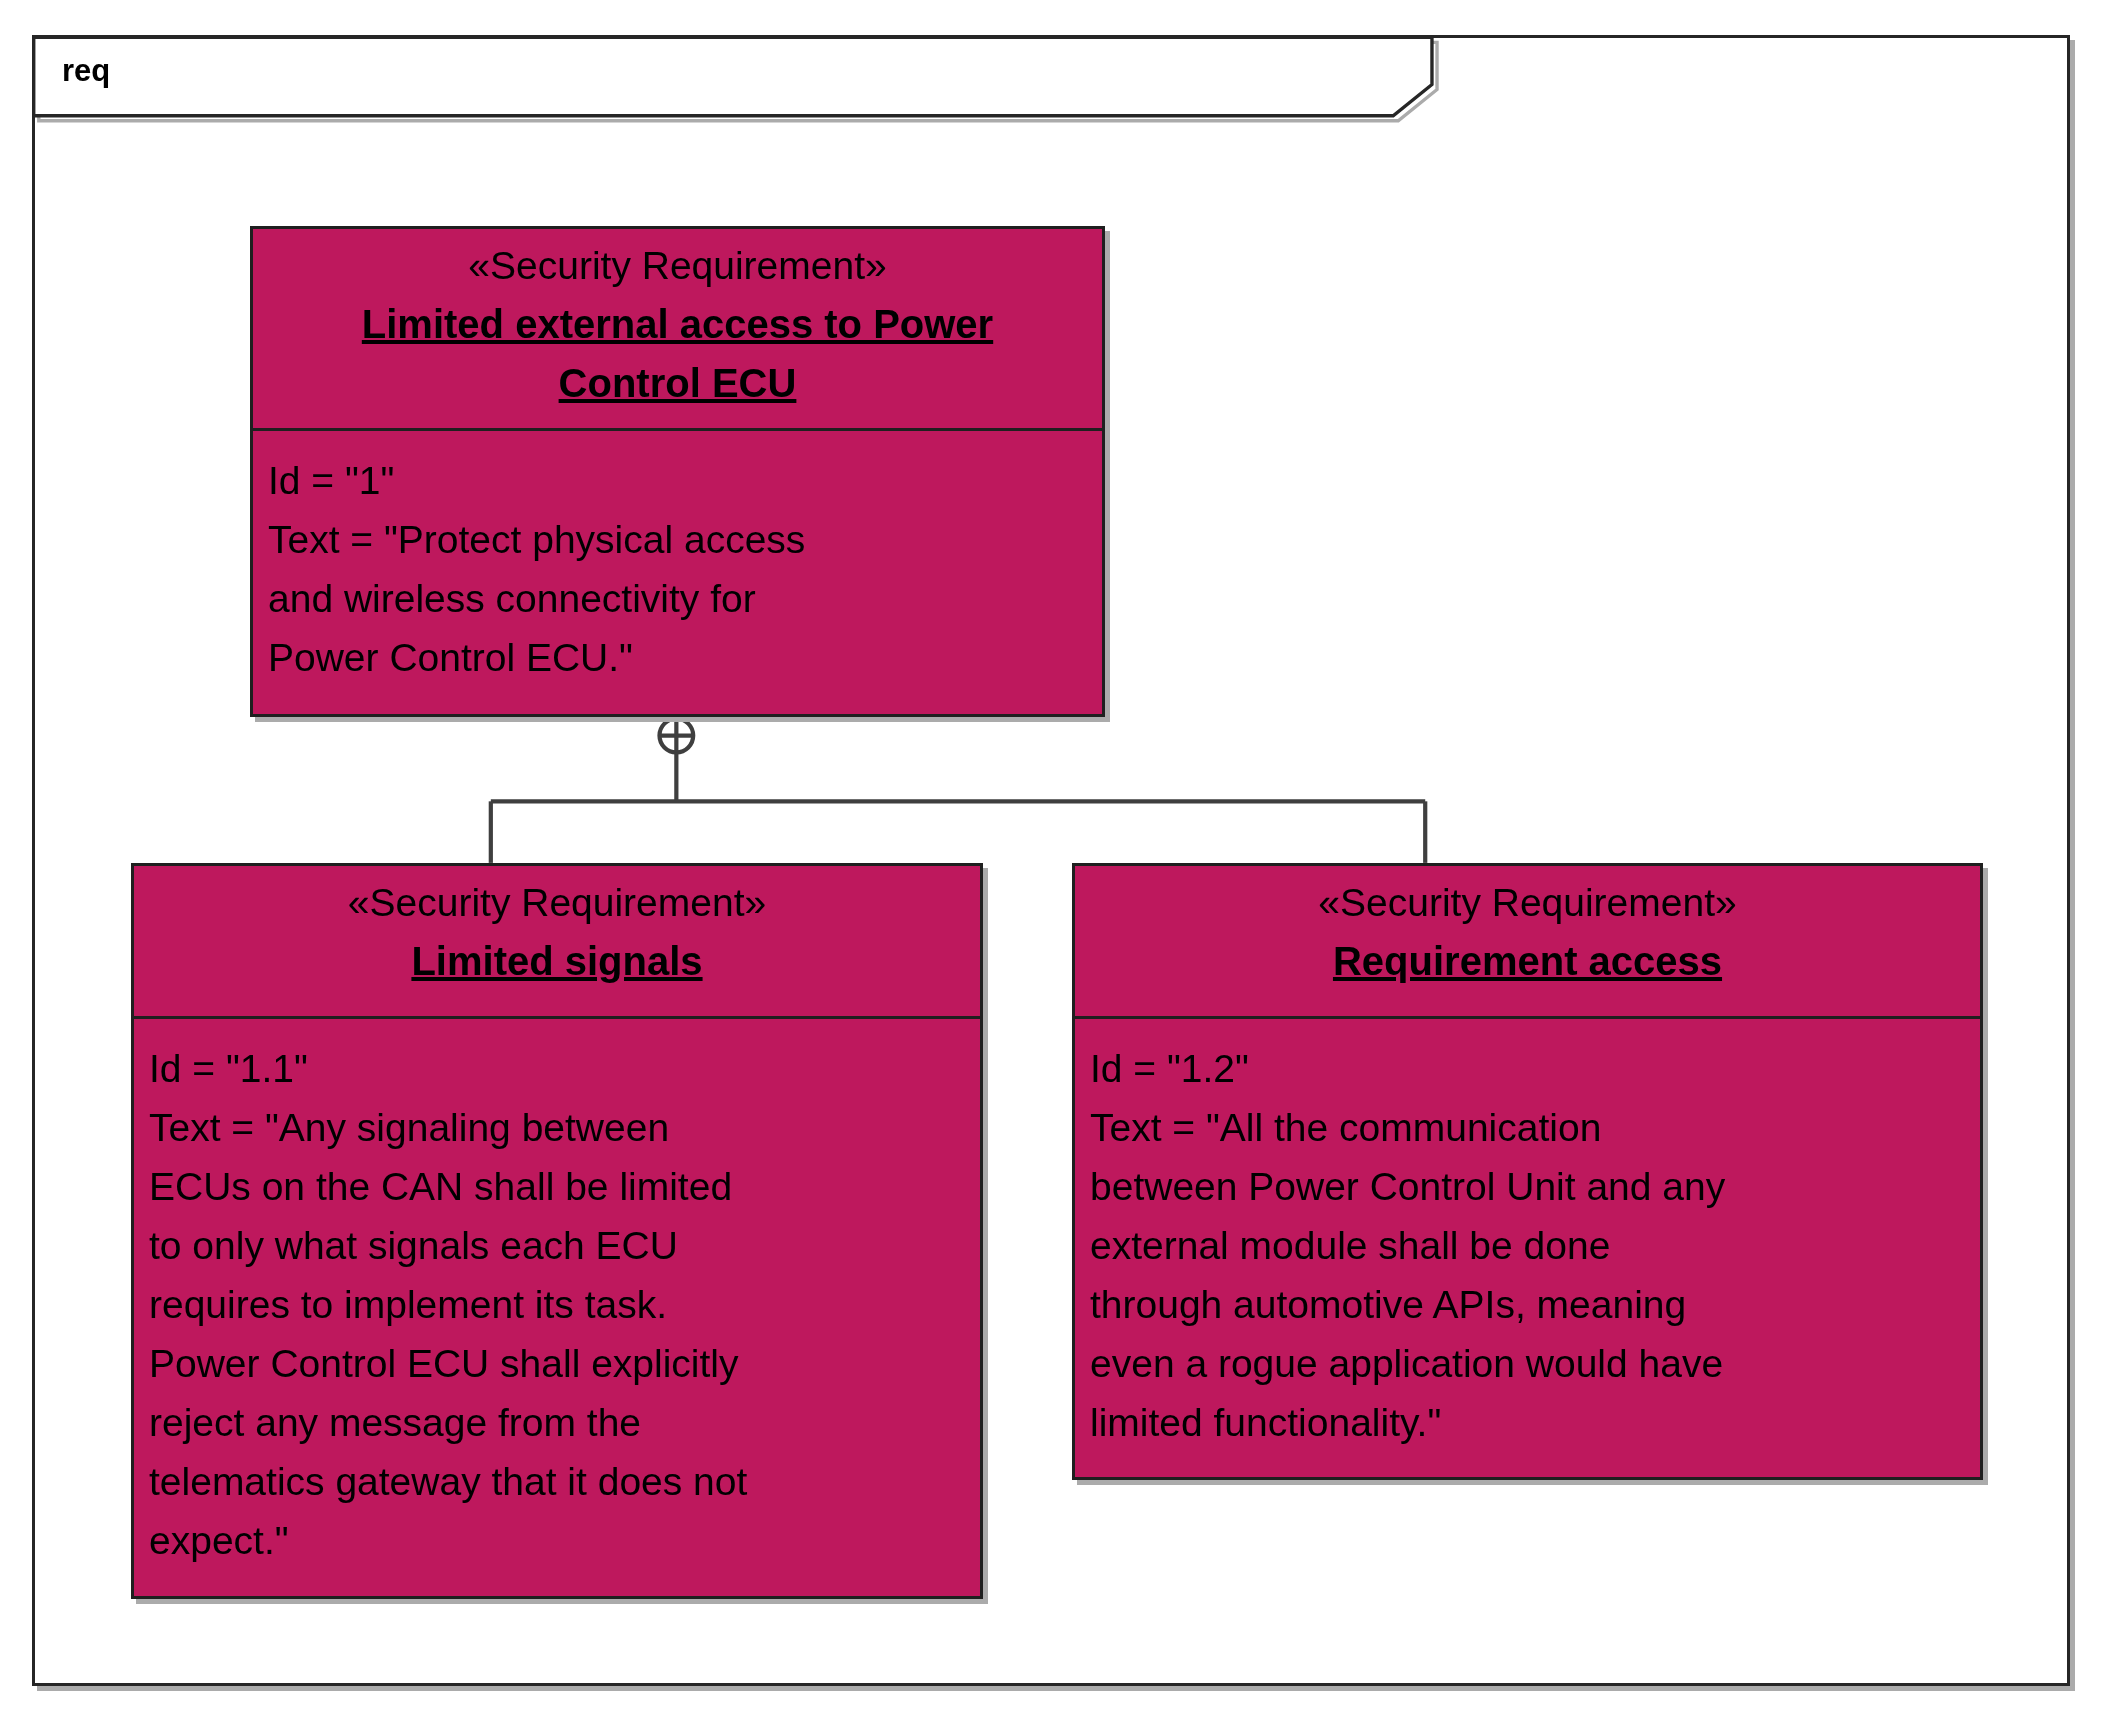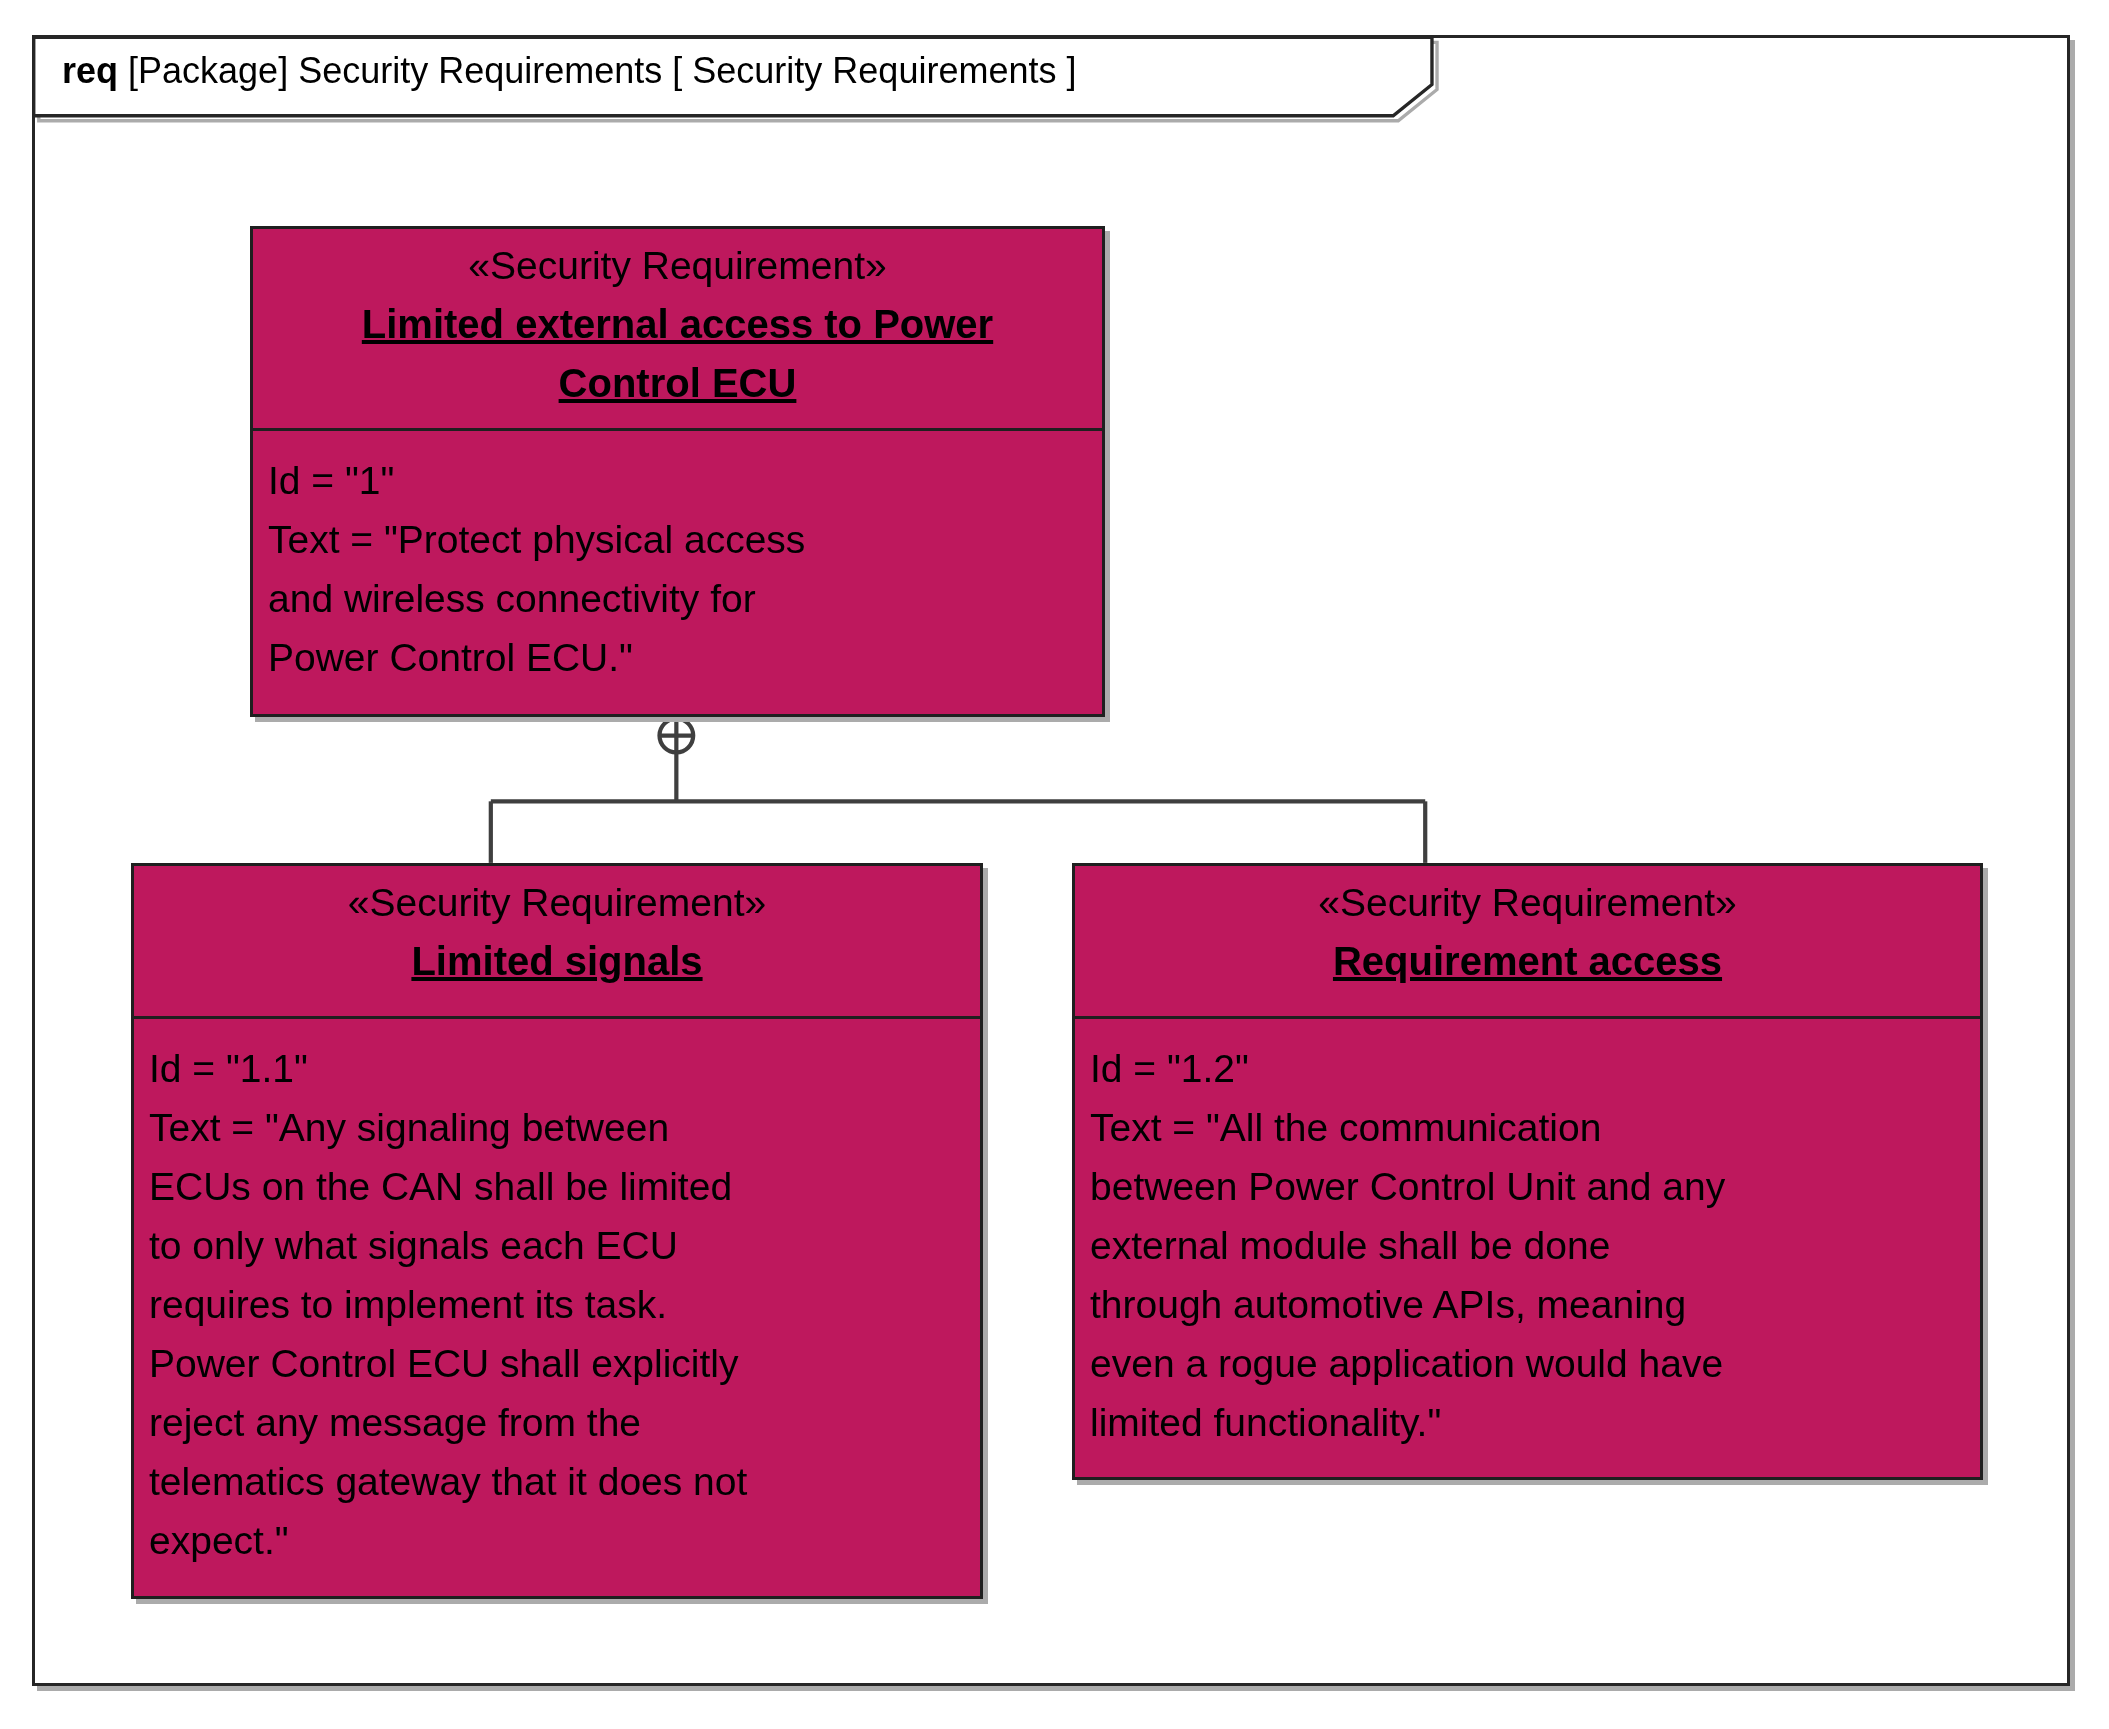--- a/index.html
+++ b/index.html
@@ -29,21 +29,21 @@
     left: 0; top: 0;
     width: 2110px; height: 1730px;
     z-index: 1;
   }
 
   .tab-text {
     position: absolute;
     left: 62px; top: 35px;
     height: 71px;
     display: flex; align-items: center;
-    font-size: 36px;
+    font-size: 31px;
     white-space: pre;
     z-index: 3;
   }
   .tab-text .kind { font-weight: bold; }
 
   
   .req-node {
     position: absolute;
     background: #be185d;
     border: 3.4px solid #1f1f1f;
@@ -95,21 +95,21 @@
     <line x1="582" y1="950" x2="582" y2="1023"></line>
     <line x1="1690" y1="950" x2="1690" y2="1023"></line>
     <g>
       <circle cx="802" cy="872" r="20" fill="#ffffff"></circle>
       <line x1="782" y1="872" x2="822" y2="872"></line>
       <line x1="802" y1="852" x2="802" y2="892"></line>
     </g>
   </g>
 </svg>
 
-<div class="tab-text"><span class="kind">req</span><span> [Package] Security Requirements [ Security Requirements ]</span></div>
+<div class="tab-text"><span class="kind">req</span></div>
 
 <div class="req-node" id="node-parent">
   <div class="req-header">
     <div class="req-stereotype">«Security Requirement»</div>
     <div class="req-name">Limited external access to Power Control ECU</div>
   </div>
   <div class="req-body">Id = "1"
 Text = "Protect physical access
 and wireless connectivity for
 Power Control ECU."</div>

